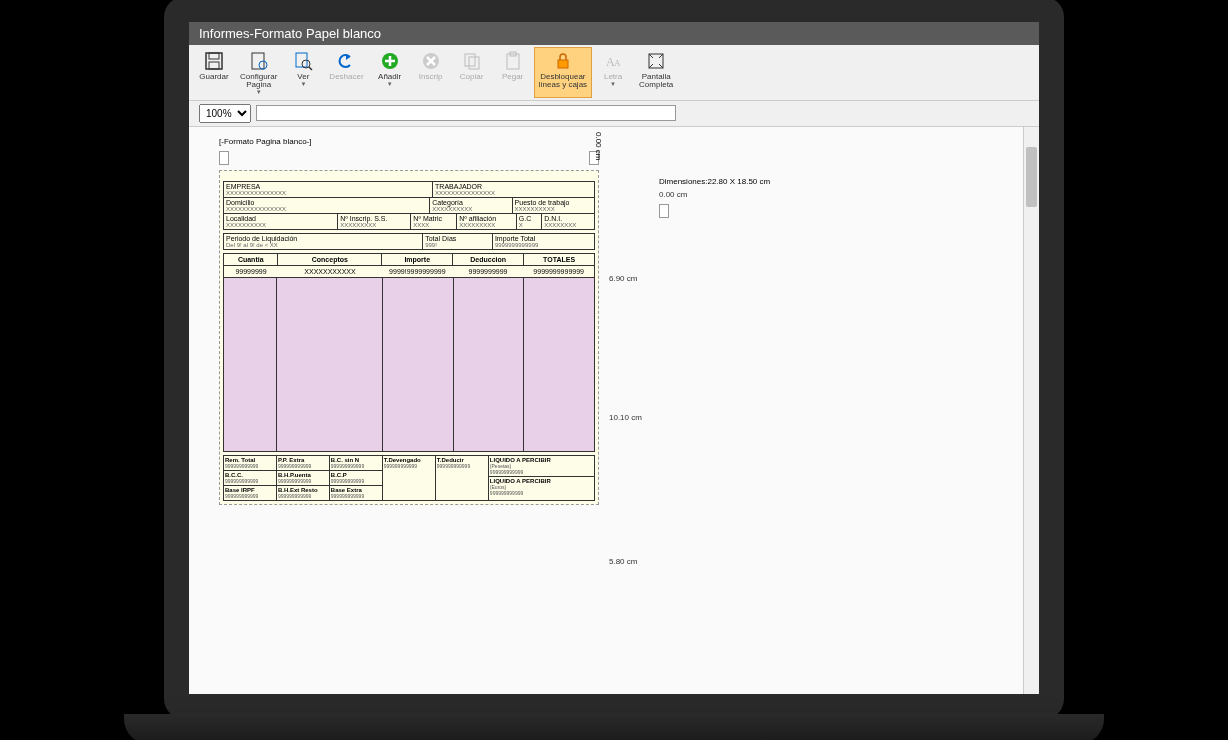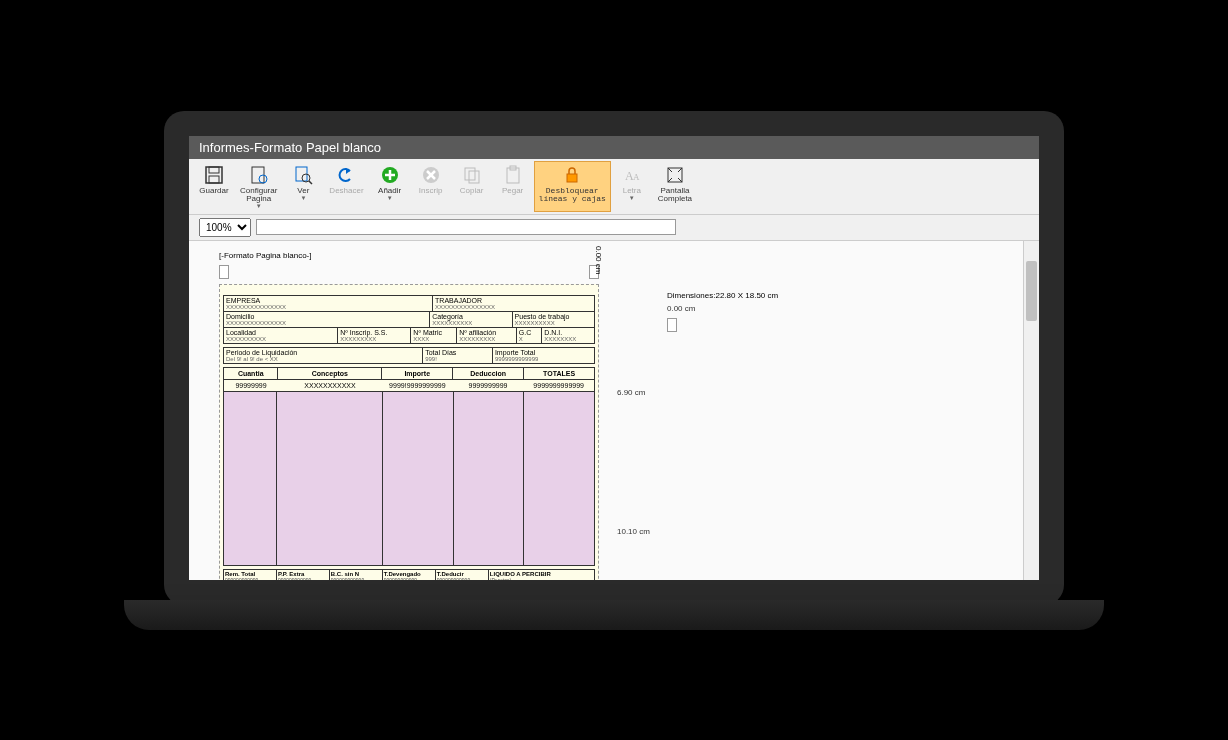--- a/index.html
+++ b/index.html
@@ -1,38 +1,38 @@
 <!DOCTYPE html>
 <html><head>
 <meta charset="utf-8">
 <style>
 * { box-sizing: border-box; margin: 0; padding: 0; }
 body { background: #000; font-family: Arial, sans-serif; font-size: 11px; display: flex; justify-content: center; align-items: center; height: 740px; width: 1228px; }
 .laptop { position: relative; width: 900px; }
 .laptop-screen { background: #2a2a2a; border-radius: 20px; padding: 25px; box-shadow: 0 10px 40px rgba(0,0,0,0.5); }
 .laptop-base { height: 30px; background: linear-gradient(#2a2a2a,#1a1a1a); border-radius: 0 0 25px 25px; margin: -5px -40px 0; box-shadow: 0 15px 30px rgba(0,0,0,0.3); }
-.screen-content { background: #fff; height: 444px; overflow: hidden; display: flex; flex-direction: column; }
+.screen-content { background: #fff; height: 672px; overflow: hidden; display: flex; flex-direction: column; }
 .titlebar { background: #5a5a5a; color: #fff; padding: 4px 10px; font-size: 13px; }
 .toolbar { background: #f0f0f0; border-bottom: 1px solid #ccc; padding: 2px 5px; display: flex; gap: 1px; }
 .tool-btn { display: flex; flex-direction: column; align-items: center; padding: 2px 4px; min-width: 40px; border: 1px solid transparent; cursor: pointer; }
-.tool-btn.highlighted { background: #ffd280; border-color: #e0a040; font-family: Liberation Mono, monospace; }
+.tool-btn.highlighted { background: #ffd280; border-color: #e0a040; }
 .tool-btn .icon { width: 22px; height: 22px; display: flex; align-items: center; justify-content: center; }
 .tool-btn .label { font-size: 8px; color: #333; text-align: center; line-height: 1; margin-top: 1px; }
 .tool-btn .label.disabled { color: #aaa; }
 .tool-btn .arrow { font-size: 6px; color: #666; }
 .zoom-bar { background: #f0f0f0; border-bottom: 1px solid #ccc; padding: 3px 10px; display: flex; align-items: center; gap: 5px; }
 .zoom-select { font-size: 10px; padding: 2px; }
 .zoom-input { flex: 0 0 420px; height: 16px; border: 1px solid #999; background: #fff; }
 .canvas-area { flex: 1; background: #fafafa; position: relative; overflow: hidden; display: flex; padding: 10px 30px; gap: 10px; }
 .page-wrap { flex: 0 0 380px; }
 .page-title { font-size: 8px; margin-bottom: 5px; }
 .page-markers { display: flex; justify-content: space-between; margin-bottom: 5px; }
 .marker { width: 10px; height: 14px; border: 1px solid #999; background: #fff; }
 .page { background: #fefde8; border: 1px dashed #999; padding: 0; width: 380px; position: relative; }
-.rulers { flex: 0 0 70px; font-size: 8px; position: relative; margin-left: 8px; }
+.rulers { flex: 0 0 70px; font-size: 8px; position: relative; }
 .ruler-mark { position: absolute; font-size: 8px; color: #333; }
 .dim-box { position: absolute; left: 50px; top: 40px; width: 150px; }
 .dim-text { font-size: 8px; }
 .dim-marker { width: 10px; height: 14px; border: 1px solid #999; background: #fff; margin-top: 5px; }
 
 .form-sec { border: 1px solid #333; margin: 3px; font-size: 7px; }
 .form-row { display: flex; border-bottom: 1px solid #333; }
 .form-row:last-child { border-bottom: none; }
 .form-cell { border-right: 1px solid #333; padding: 1px 2px; flex: 1; overflow: hidden; white-space: nowrap; }
 .form-cell:last-child { border-right: none; }

